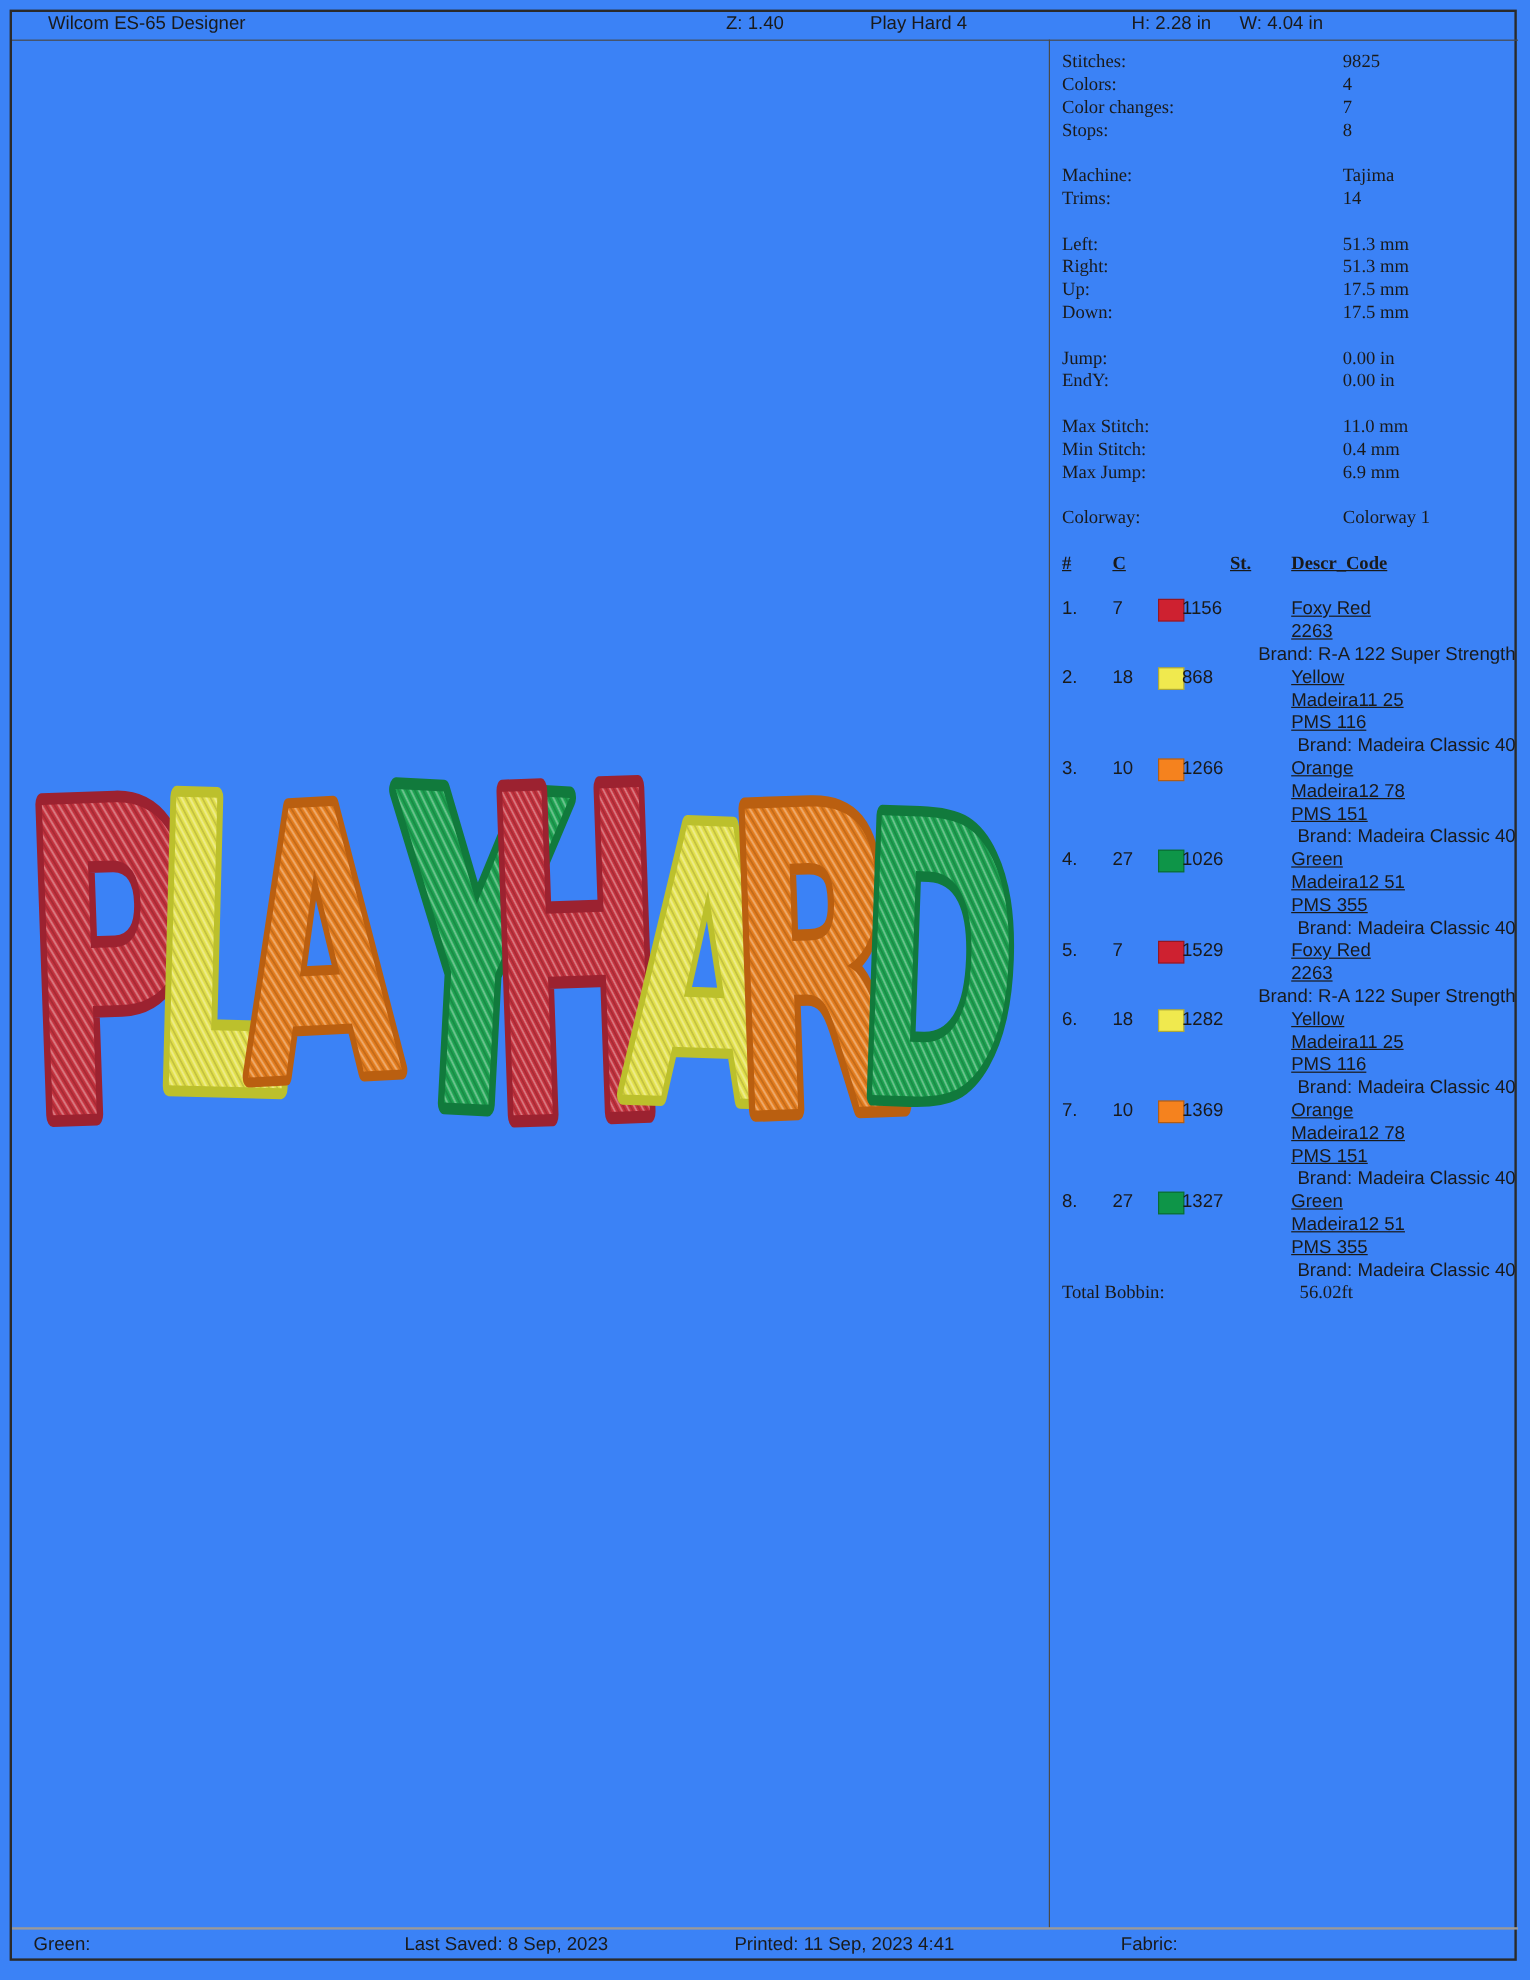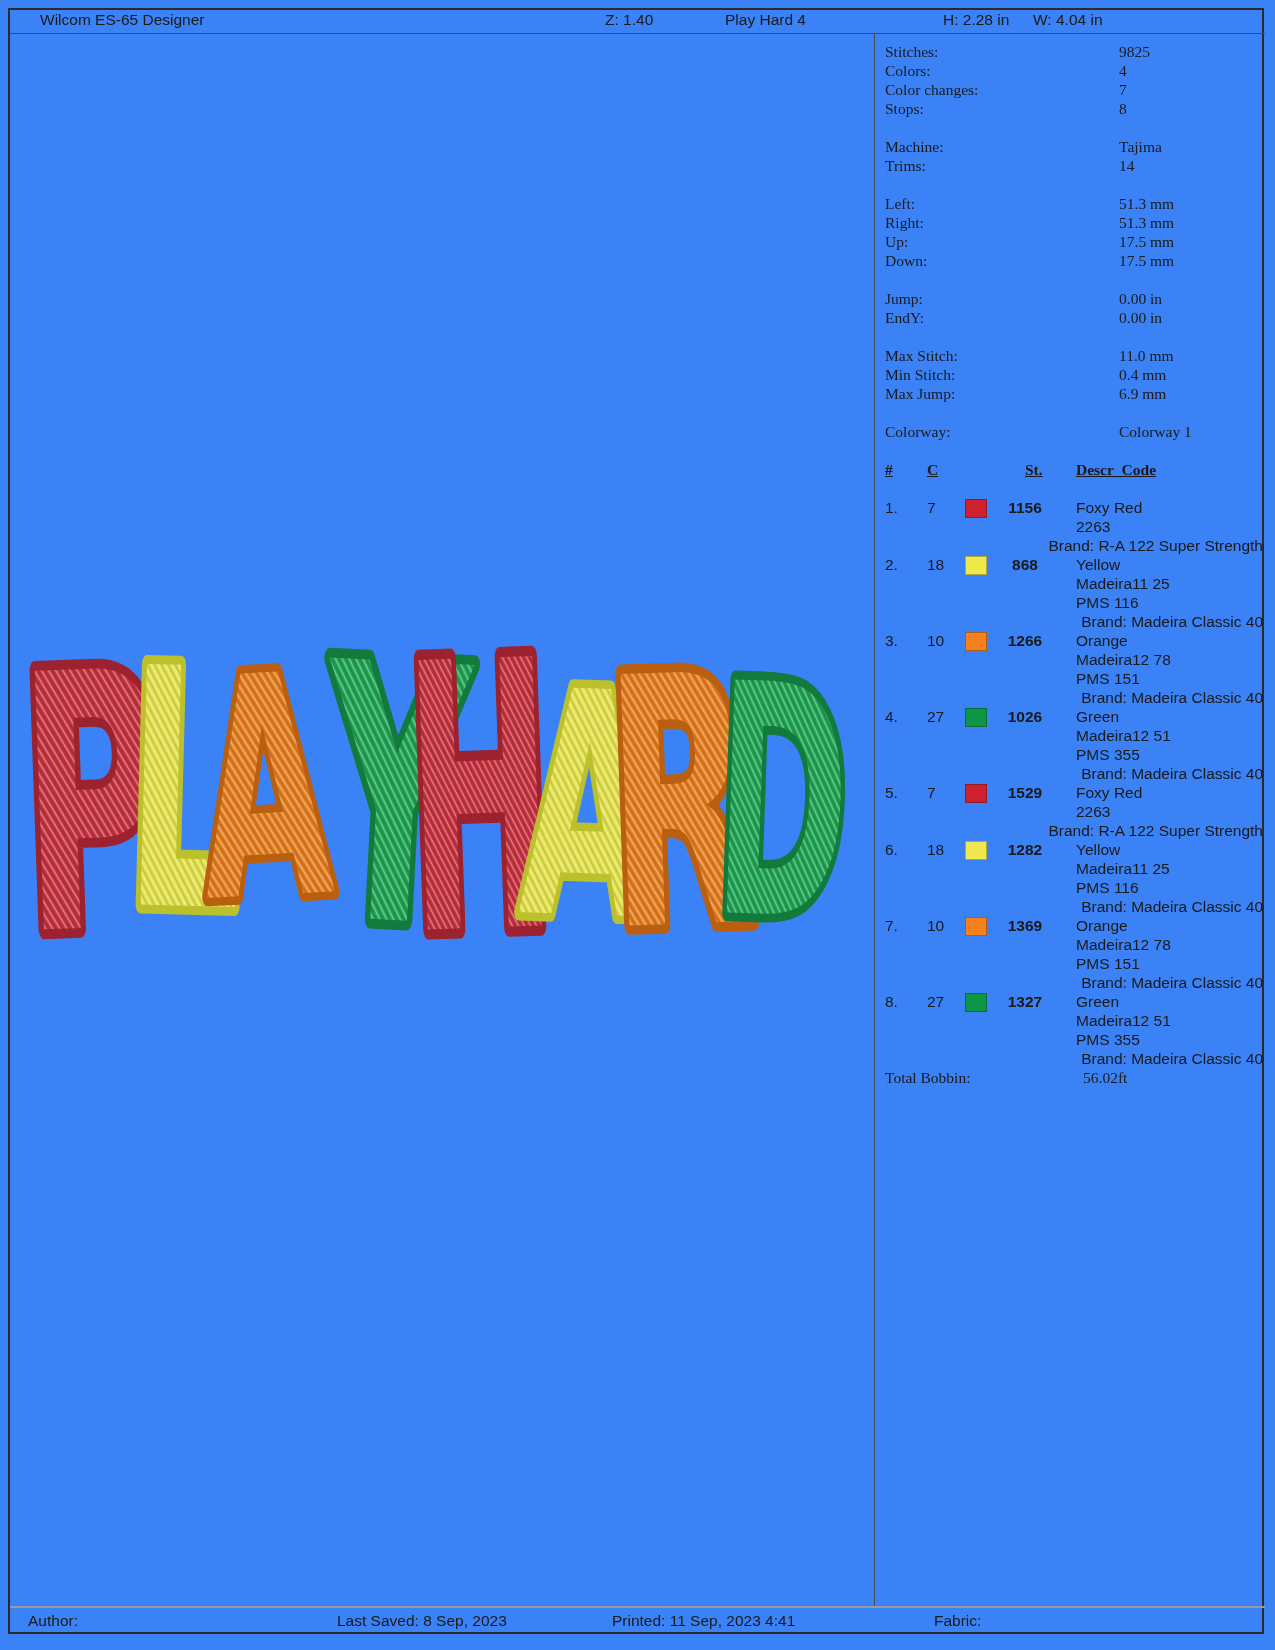--- a/index.html
+++ b/index.html
@@ -23,23 +23,23 @@
   .gap{height:19px;}
   .val{position:absolute;left:190px;top:0;margin-left:44px;}
   .bobval{position:absolute;left:198px;top:0;}
   .thead span{font-weight:bold;text-decoration:underline;position:absolute;top:0;}
   .h-num{left:0;} .h-c{left:42px;} .h-st{left:140px;} .h-descr{left:191px;}
   .trow{position:relative;}
   .trow .num{position:absolute;left:0;top:0;}
   .trow .ccode{position:absolute;left:42px;top:0;}
   .trow .swatch{position:absolute;left:80px;top:1px;width:22px;height:19px;
                 border:1px solid rgba(0,0,0,.28);box-sizing:border-box;}
-  .trow .st{position:absolute;left:100px;top:0;width:80px;text-align:center;font-weight:bold;}
+  .trow .st{position:absolute;left:100px;top:0;width:80px;text-align:left;}
   .trow .descr{margin-left:191px;}
-  .descr div{height:19px;white-space:nowrap;}
+  .descr div{height:19px;white-space:nowrap;text-decoration:underline;}
   .brandline{height:19px;white-space:nowrap;text-align:right;}
   
   .design-svg{position:absolute;left:0;top:0;}
 </style>
 </head>
 <body>
 
 <div class="page">
   <div class="frame"></div>
 
@@ -209,18 +209,18 @@
         <div class="brandline">Brand: Madeira Classic 40</div>
       </div>
     <div class="line">
       <span>Total Bobbin:</span>
       <span class="bobval">56.02ft</span>
     </div>
   </div>
 
   <div class="footline"></div>
   <div class="footer">
-    <span style="left:28px">Author:</span>
+    <span style="left:28px">Green:</span>
     <span style="left:337px">Last Saved:  8 Sep, 2023</span>
     <span style="left:612px">Printed: 11 Sep, 2023  4:41</span>
     <span style="left:934px">Fabric:</span>
   </div>
 </div>
 
 </body></html>

